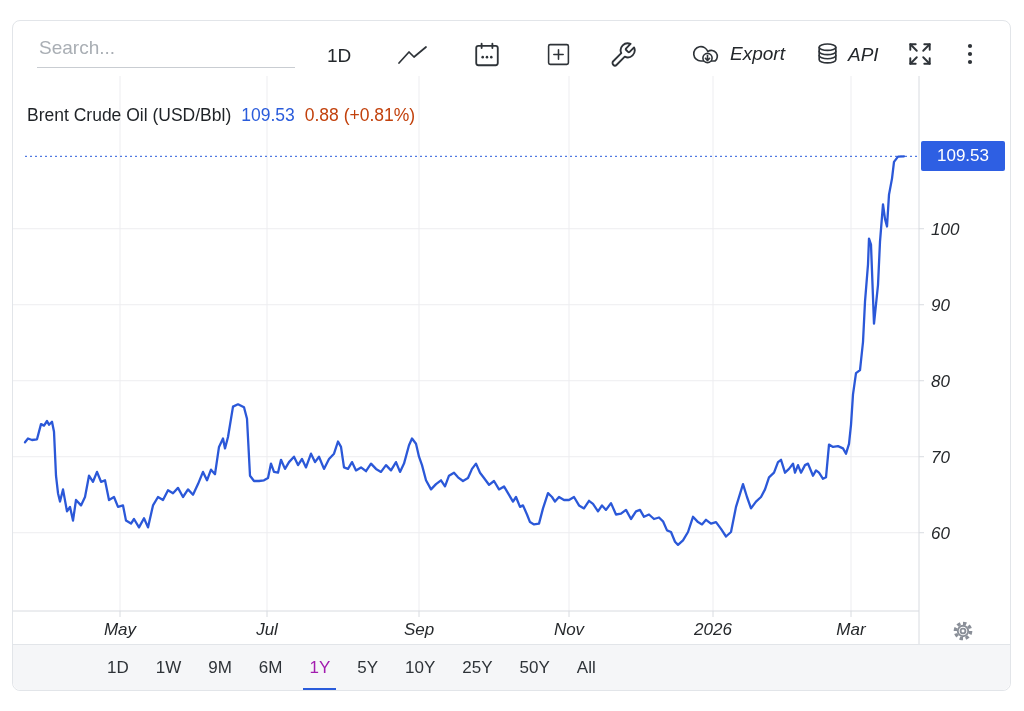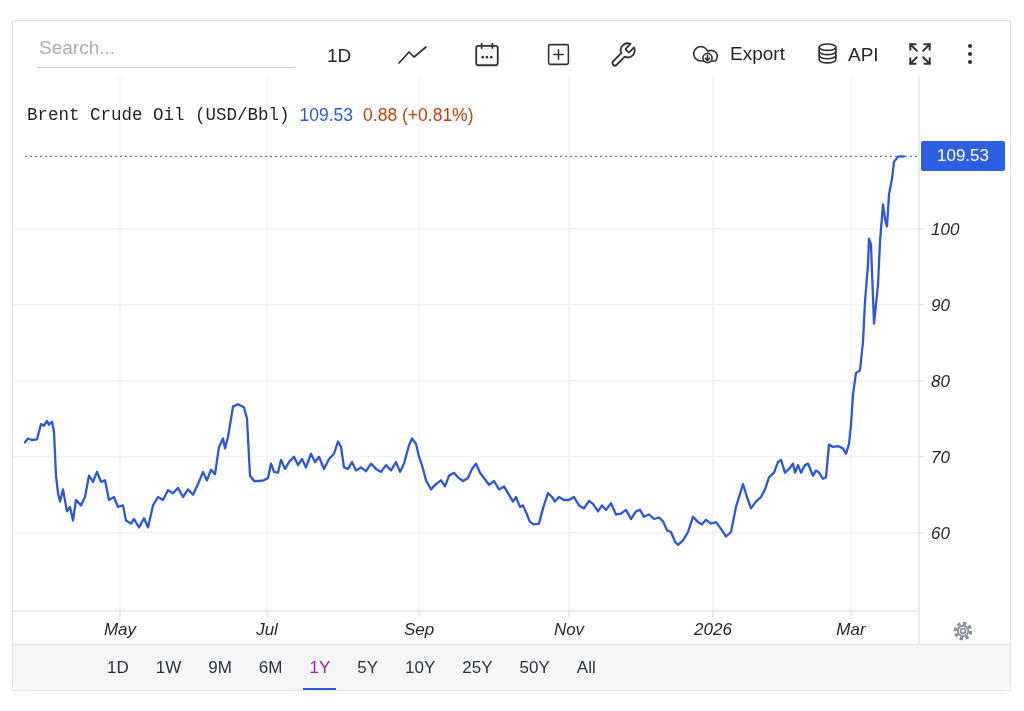--- a/index.html
+++ b/index.html
@@ -1,31 +1,31 @@
 <!DOCTYPE html>
 <html><head>
 <meta charset="utf-8">
 <style>
   html,body{margin:0;padding:0;background:#fff;}
   body{width:1024px;height:711px;position:relative;font-family:"Liberation Sans",sans-serif;-webkit-font-smoothing:antialiased;}
   .card{position:absolute;left:12px;top:20px;width:999px;height:671px;background:#fff;
-        border:1px solid #e2e5e9;border-radius:0;box-sizing:border-box;}
+        border:1px solid #e2e5e9;border-radius:8px;box-sizing:border-box;}
   
   .toolbar{position:absolute;left:0;top:0;width:100%;height:64px;}
   .tool{position:absolute;top:16px;color:#2e3338;}
   .search{left:24px;top:12px;width:254px;}
   .search input{width:100%;border:none;border-bottom:1px solid #c9cdd2;outline:none;
         font-family:"Liberation Sans",sans-serif;font-size:19px;color:#333;padding:4px 2px 8px;background:transparent;}
   .search input::placeholder{color:#a9aeb4;}
   .lbl-1d{left:314px;top:24px;font-size:19px;color:#24282c;}
-  .txtbtn{display:flex;align-items:center;gap:7px;font-size:19px;color:#24282c;cursor:pointer;}
+  .txtbtn{display:flex;align-items:center;gap:7px;font-size:19px;color:#24282c;cursor:pointer;font-style:italic;}
   .ico{stroke:#2e3338;fill:none;stroke-width:1.7;stroke-linecap:round;stroke-linejoin:round;display:block;}
   
   .header{position:absolute;left:14px;top:84px;display:flex;gap:10px;font-size:17.5px;z-index:4;white-space:nowrap;}
-  .h-name{color:#1f2327;font-family:Liberation Mono, monospace;}
+  .h-name{color:#1f2327;}
   .h-price{color:#2a5cdb;}
   .h-change{color:#c2410c;}
   
   .chart-wrap{position:absolute;left:0;top:55px;width:997px;height:568px;font-style:italic;}
   .chart-wrap svg{position:absolute;left:0;top:0;}
   .price-tag{position:absolute;left:908px;width:84px;height:30px;background:#2e5fe3;border-radius:2px;
         color:#fff;font-size:17px;display:flex;align-items:center;justify-content:center;z-index:3;}
   .gear-btn{position:absolute;left:936px;top:596px;width:28px;height:28px;cursor:pointer;}
   
   .footer{position:absolute;left:0;bottom:0;width:100%;height:46px;background:#f5f6f8;

